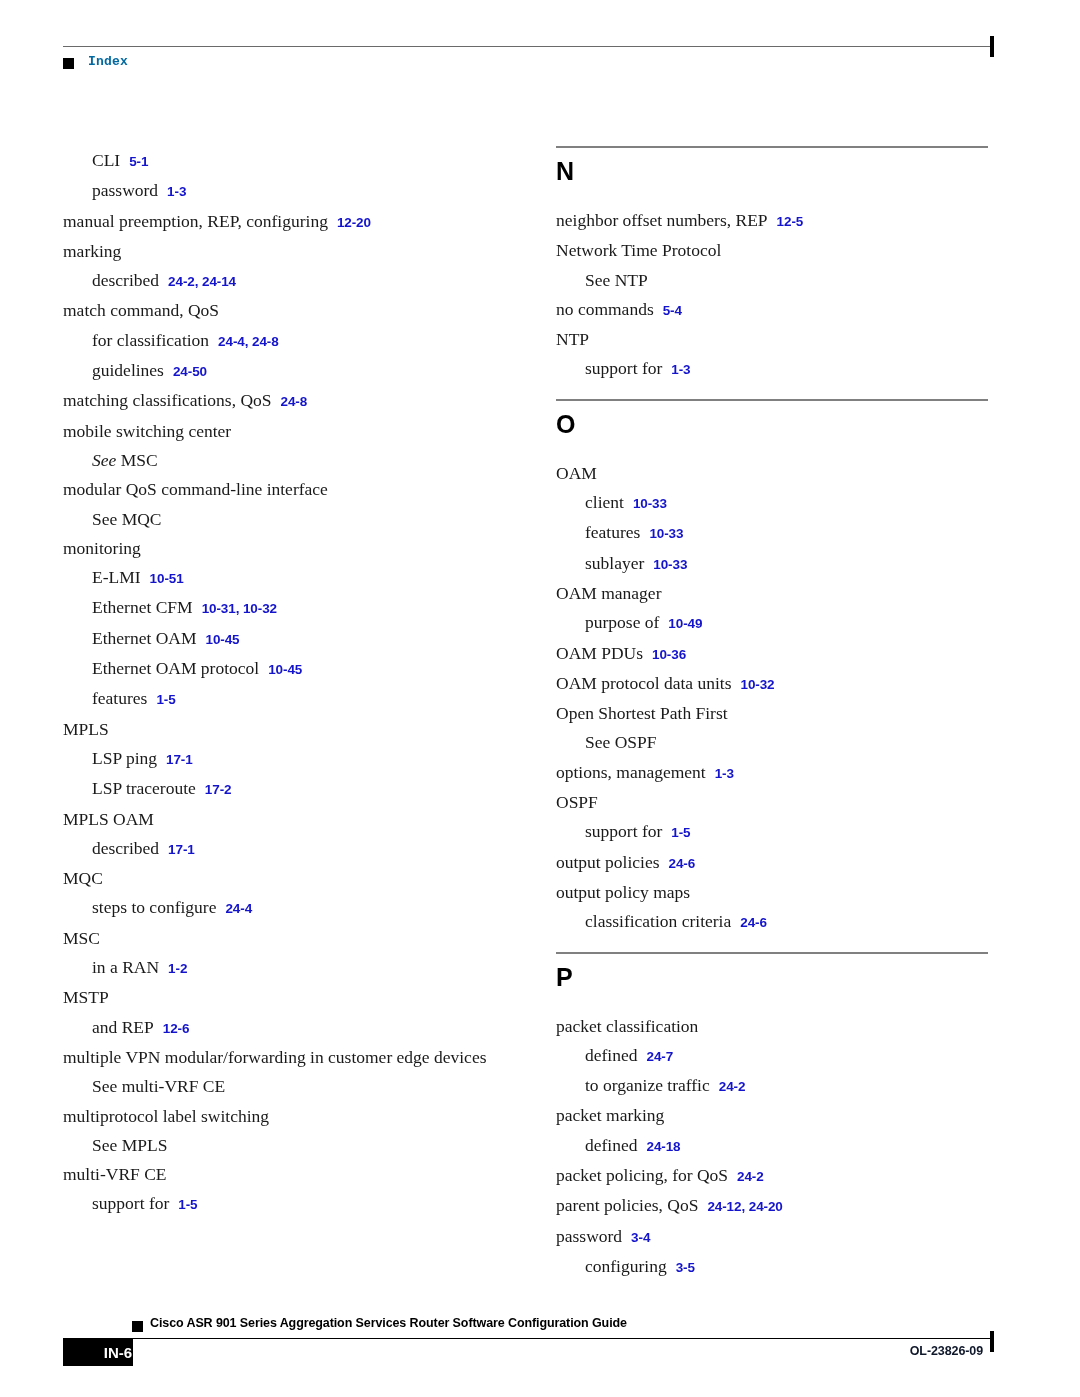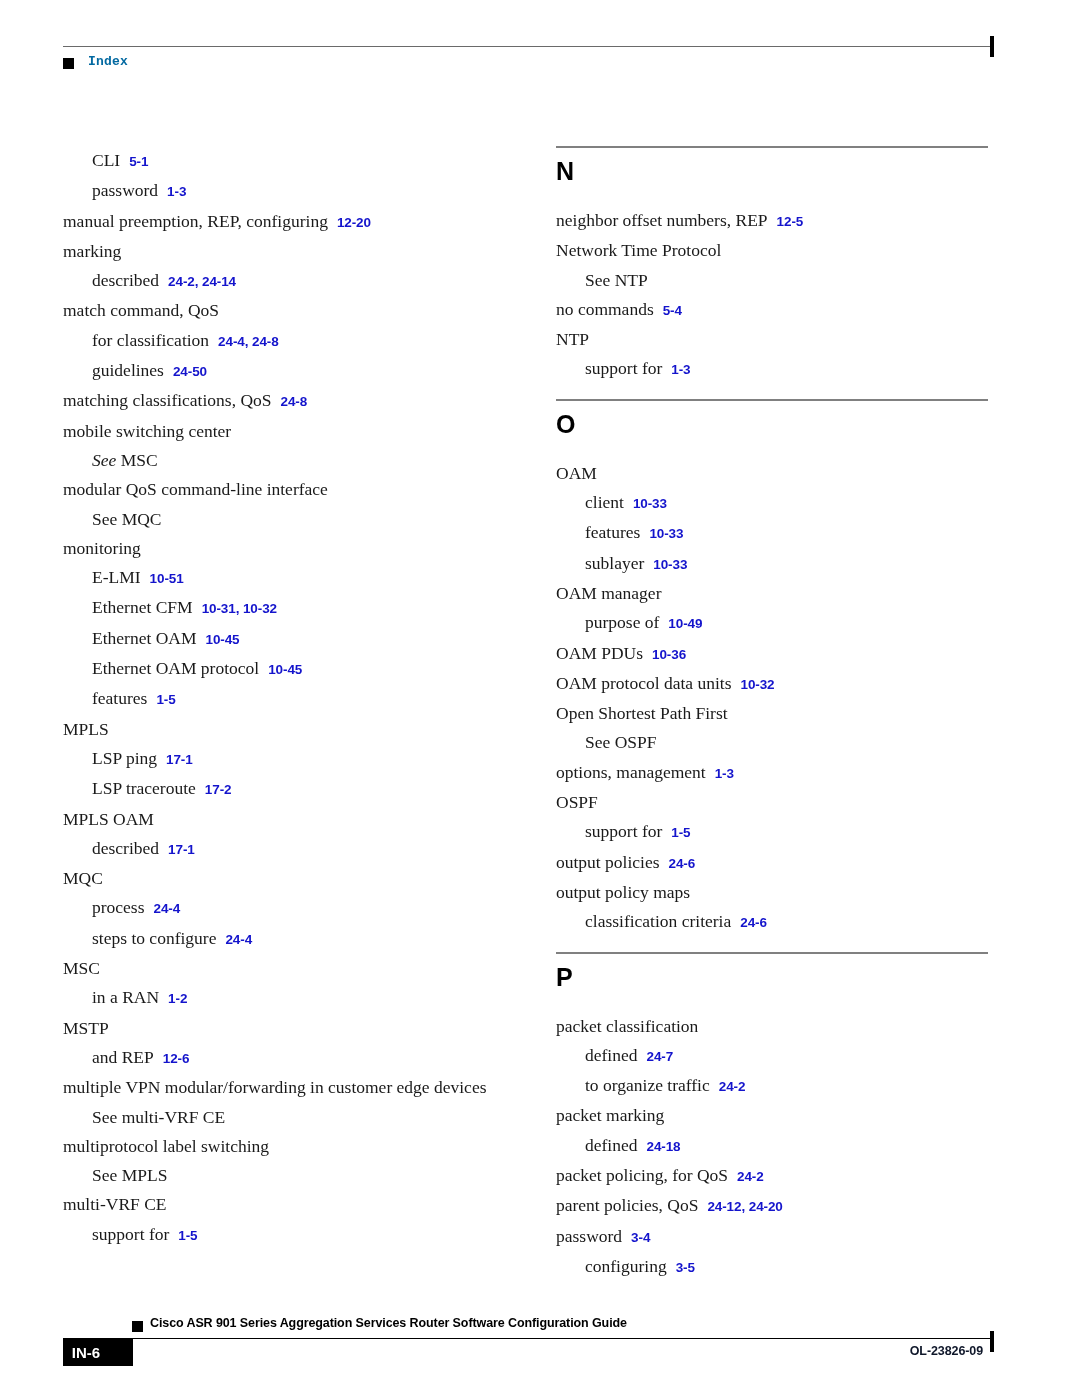--- a/index.html
+++ b/index.html
@@ -173,20 +173,21 @@
     left: 63px;
     top: 39px;
     width: 46px;
     height: 27px;
     line-height: 27px;
     text-align: center;
     font-family: "Liberation Sans", sans-serif;
     font-weight: bold;
     font-size: 15px;
     color: #ffffff;
+    padding-left: 32px;
   }
   .footer-docid {
     position: absolute;
     left: 0;
     top: 44px;
     width: 983px;
     text-align: right;
     font-family: "Liberation Sans", sans-serif;
     font-weight: bold;
     font-size: 12.5px;
@@ -225,21 +226,20 @@
         <div class="entry lvl1"><span class="entry-text">Ethernet CFM</span><span class="locator">10-31, 10-32</span></div>
         <div class="entry lvl1"><span class="entry-text">Ethernet OAM</span><span class="locator">10-45</span></div>
         <div class="entry lvl1"><span class="entry-text">Ethernet OAM protocol</span><span class="locator">10-45</span></div>
         <div class="entry lvl1"><span class="entry-text">features</span><span class="locator">1-5</span></div>
         <div class="entry lvl0"><span class="entry-text">MPLS</span></div>
         <div class="entry lvl1"><span class="entry-text">LSP ping</span><span class="locator">17-1</span></div>
         <div class="entry lvl1"><span class="entry-text">LSP traceroute</span><span class="locator">17-2</span></div>
         <div class="entry lvl0"><span class="entry-text">MPLS OAM</span></div>
         <div class="entry lvl1"><span class="entry-text">described</span><span class="locator">17-1</span></div>
         <div class="entry lvl0"><span class="entry-text">MQC</span></div>
-        <div class="entry lvl1"><span class="entry-text">process</span><span class="locator">24-4</span></div>
         <div class="entry lvl1"><span class="entry-text">steps to configure</span><span class="locator">24-4</span></div>
         <div class="entry lvl0"><span class="entry-text">MSC</span></div>
         <div class="entry lvl1"><span class="entry-text">in a RAN</span><span class="locator">1-2</span></div>
         <div class="entry lvl0"><span class="entry-text">MSTP</span></div>
         <div class="entry lvl1"><span class="entry-text">and REP</span><span class="locator">12-6</span></div>
         <div class="entry lvl0"><span class="entry-text">multiple VPN modular/forwarding in customer edge devices</span></div>
         <div class="entry lvl1"><span class="entry-text">See multi-VRF CE</span></div>
         <div class="entry lvl0"><span class="entry-text">multiprotocol label switching</span></div>
         <div class="entry lvl1"><span class="entry-text">See MPLS</span></div>
         <div class="entry lvl0"><span class="entry-text">multi-VRF CE</span></div>

